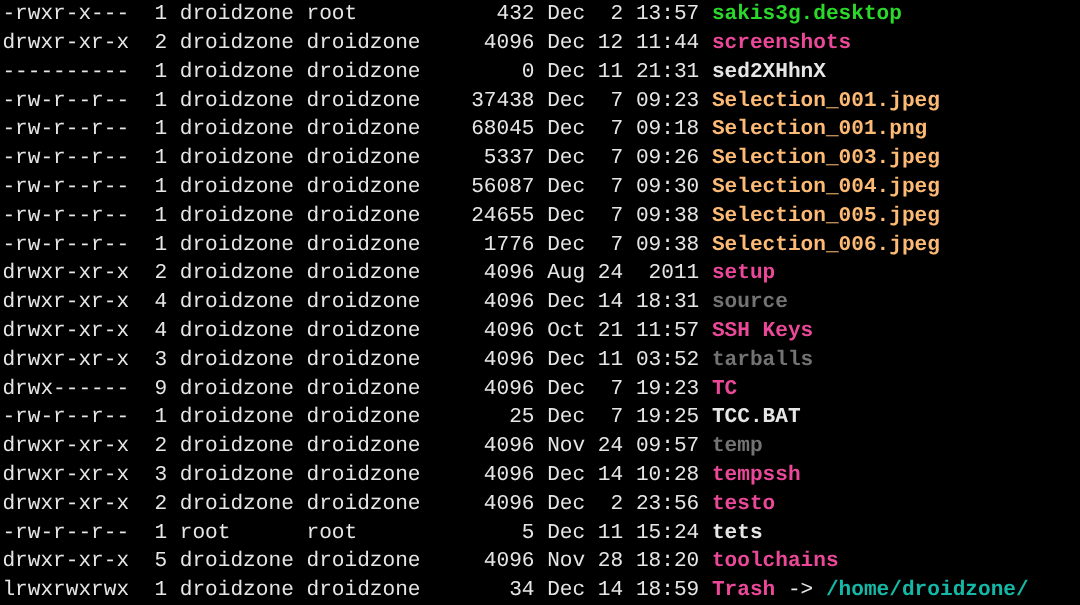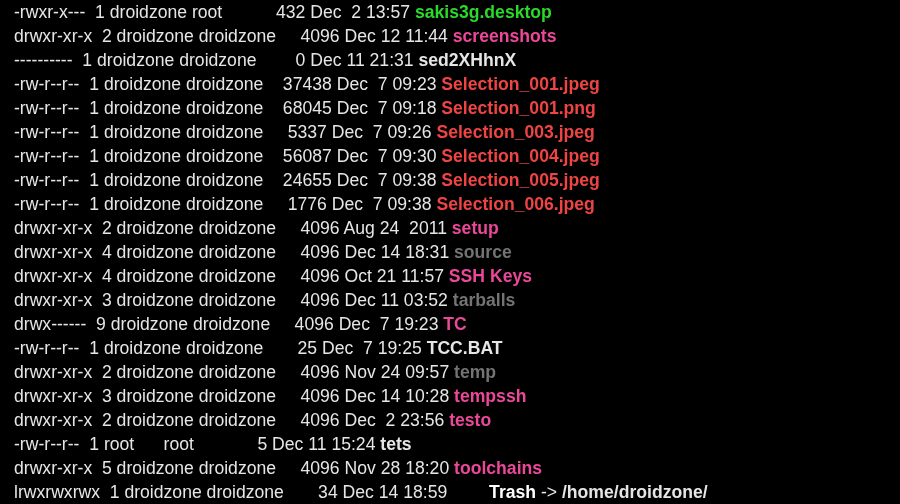--- a/index.html
+++ b/index.html
@@ -5,32 +5,32 @@
   html, body {
     margin: 0;
     padding: 0;
     background: #000;
     color: #ccc;
     width: 900px;
     height: 504px;
     overflow: hidden;
   }
   .terminal {
-    font-family: Liberation Sans, sans-serif;
+    font-family: Liberation Mono, monospace;
     font-size: 17.6px;
     line-height: 24px;
     white-space: pre;
-    padding: 0 14px;
+    padding: 0 2px;
   }
   .row { display: block; }
   .cell-default  { color: #e6e6e6; }
   .color-default { color: #e6e6e6; font-weight: bold; }
   .color-green   { color: #2bd92b; font-weight: bold; }
   .color-blue    { color: #ec4899; font-weight: bold; }
-  .color-blue2   { color: #e5e5e5; font-weight: bold; }
-  .color-magenta { color: #ef4444; font-weight: bold; }
+  .color-blue2   { color: #14b8a6; font-weight: bold; }
+  .color-magenta { color: #fdba74; font-weight: bold; }
   .color-yellow  { color: #737373; font-weight: bold; }
-  .color-cyan    { color: #ffffff; font-weight: bold; margin-left: 37px; }
+  .color-cyan    { color: #ec4899; font-weight: bold; }
 </style>
 </head>
 <body>
 
 <div class="terminal" id="terminal"><span class="row"><span class="cell-default">-rwxr-x---  1 droidzone root           432 Dec  2 13:57 </span><span class="color-green">sakis3g.desktop</span></span><span class="row"><span class="cell-default">drwxr-xr-x  2 droidzone droidzone     4096 Dec 12 11:44 </span><span class="color-blue">screenshots</span></span><span class="row"><span class="cell-default">----------  1 droidzone droidzone        0 Dec 11 21:31 </span><span class="color-default">sed2XHhnX</span></span><span class="row"><span class="cell-default">-rw-r--r--  1 droidzone droidzone    37438 Dec  7 09:23 </span><span class="color-magenta">Selection_001.jpeg</span></span><span class="row"><span class="cell-default">-rw-r--r--  1 droidzone droidzone    68045 Dec  7 09:18 </span><span class="color-magenta">Selection_001.png</span></span><span class="row"><span class="cell-default">-rw-r--r--  1 droidzone droidzone     5337 Dec  7 09:26 </span><span class="color-magenta">Selection_003.jpeg</span></span><span class="row"><span class="cell-default">-rw-r--r--  1 droidzone droidzone    56087 Dec  7 09:30 </span><span class="color-magenta">Selection_004.jpeg</span></span><span class="row"><span class="cell-default">-rw-r--r--  1 droidzone droidzone    24655 Dec  7 09:38 </span><span class="color-magenta">Selection_005.jpeg</span></span><span class="row"><span class="cell-default">-rw-r--r--  1 droidzone droidzone     1776 Dec  7 09:38 </span><span class="color-magenta">Selection_006.jpeg</span></span><span class="row"><span class="cell-default">drwxr-xr-x  2 droidzone droidzone     4096 Aug 24  2011 </span><span class="color-blue">setup</span></span><span class="row"><span class="cell-default">drwxr-xr-x  4 droidzone droidzone     4096 Dec 14 18:31 </span><span class="color-yellow">source</span></span><span class="row"><span class="cell-default">drwxr-xr-x  4 droidzone droidzone     4096 Oct 21 11:57 </span><span class="color-blue">SSH Keys</span></span><span class="row"><span class="cell-default">drwxr-xr-x  3 droidzone droidzone     4096 Dec 11 03:52 </span><span class="color-yellow">tarballs</span></span><span class="row"><span class="cell-default">drwx------  9 droidzone droidzone     4096 Dec  7 19:23 </span><span class="color-blue">TC</span></span><span class="row"><span class="cell-default">-rw-r--r--  1 droidzone droidzone       25 Dec  7 19:25 </span><span class="color-default">TCC.BAT</span></span><span class="row"><span class="cell-default">drwxr-xr-x  2 droidzone droidzone     4096 Nov 24 09:57 </span><span class="color-yellow">temp</span></span><span class="row"><span class="cell-default">drwxr-xr-x  3 droidzone droidzone     4096 Dec 14 10:28 </span><span class="color-blue">tempssh</span></span><span class="row"><span class="cell-default">drwxr-xr-x  2 droidzone droidzone     4096 Dec  2 23:56 </span><span class="color-blue">testo</span></span><span class="row"><span class="cell-default">-rw-r--r--  1 root      root             5 Dec 11 15:24 </span><span class="color-default">tets</span></span><span class="row"><span class="cell-default">drwxr-xr-x  5 droidzone droidzone     4096 Nov 28 18:20 </span><span class="color-blue">toolchains</span></span><span class="row"><span class="cell-default">lrwxrwxrwx  1 droidzone droidzone       34 Dec 14 18:59 </span><span class="color-cyan">Trash</span><span class="cell-default"> -&gt; </span><span class="color-blue2">/home/droidzone/</span></span></div>
 
 </body></html>

